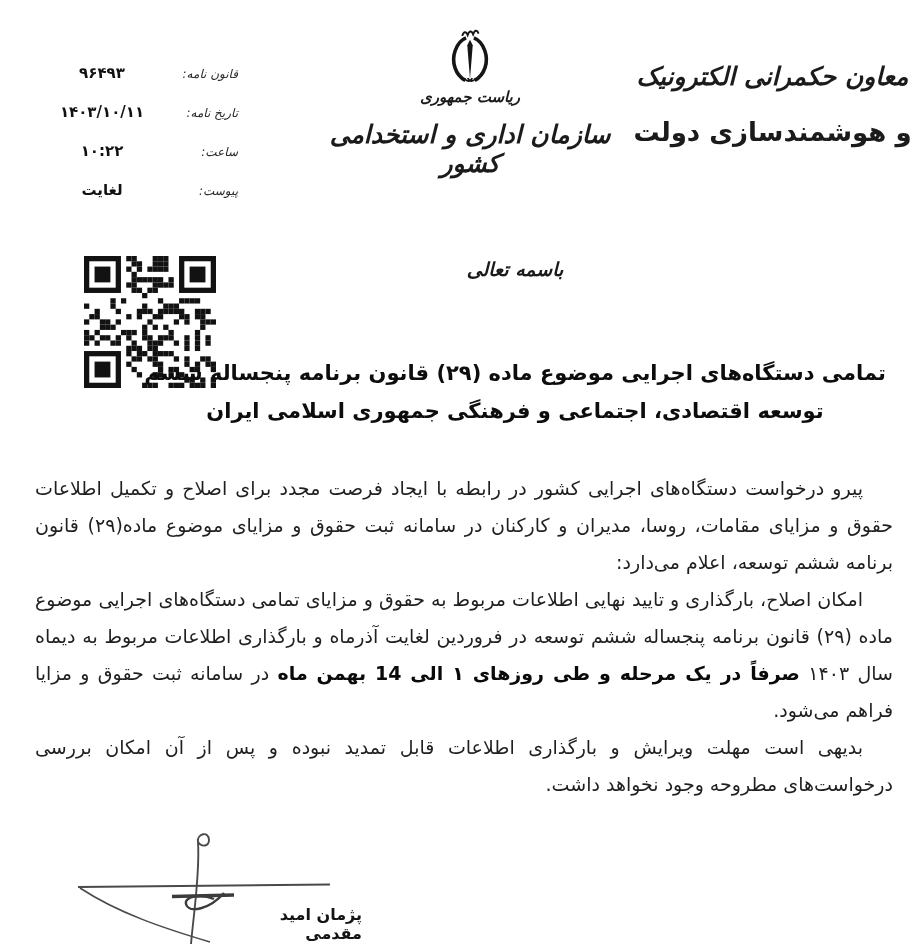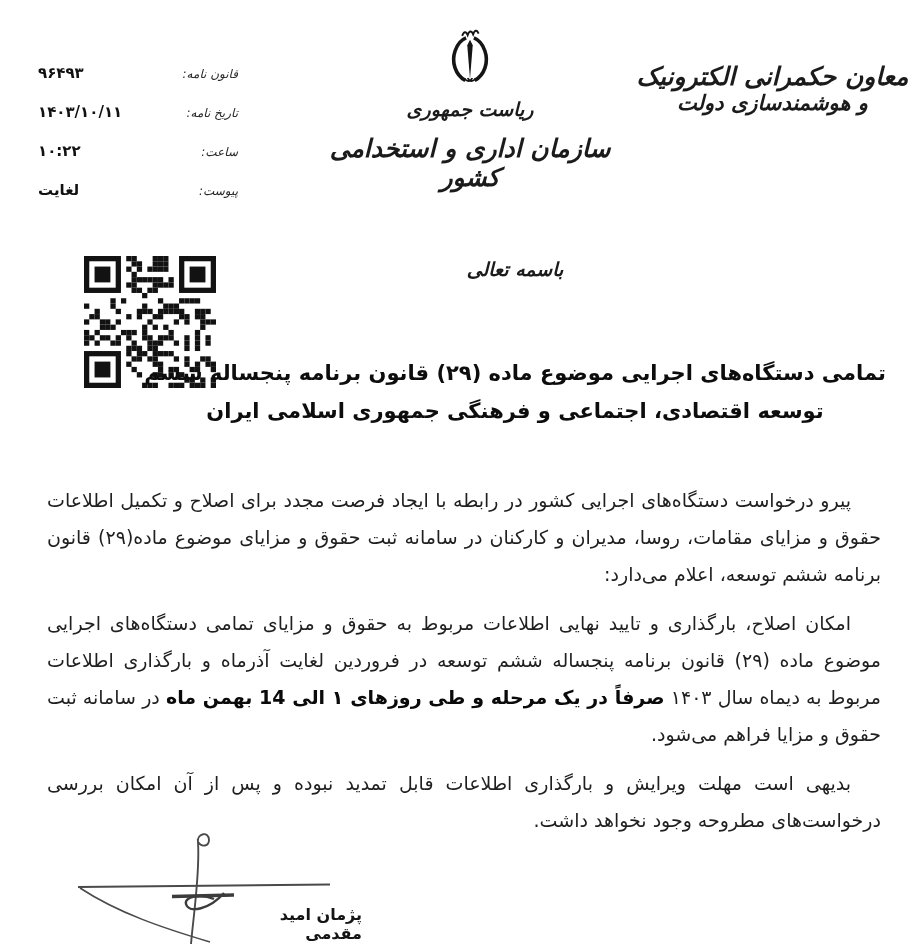--- a/index.html
+++ b/index.html
@@ -4,42 +4,42 @@
 <style>
   html,body{margin:0;padding:0;}
   .page{
     position:relative; width:924px; height:944px; background:#ffffff;
     font-family:"DejaVu Sans", sans-serif; color:#1b1b1b; overflow:hidden;
   }
   
   .meta{position:absolute; top:64px; left:38px; width:200px; direction:rtl;}
   .meta-row{display:flex; align-items:baseline; margin-bottom:21px;}
   .meta-label{width:72px; font-size:12px; font-style:italic; color:#2a2a2a; text-align:right; flex:none;}
-  .meta-value{flex:1; text-align:left; font-size:15px; font-weight:bold; color:#111;}
+  .meta-value{flex:1; text-align:center; font-size:15px; font-weight:bold; color:#111;}
   
   .center-head{position:absolute; top:28px; left:320px; width:300px; text-align:center; direction:rtl;}
   .emblem{display:block; margin:0 auto 2px auto;}
-  .cal1{font-size:19px; font-style:italic; font-weight:600; margin-top:12px;}
+  .cal1{font-size:15px; font-style:italic; font-weight:600; margin-top:2px;}
   .cal2{font-size:25px; font-style:italic; font-weight:700; margin-top:14px; letter-spacing:-0.5px;}
   
   .right-head{position:absolute; top:62px; left:630px; width:285px; text-align:center; direction:rtl;}
   .right-head .rh1{font-size:25px; font-style:italic; font-weight:700; letter-spacing:-0.5px;text-align:center;}
-  .right-head .rh2{font-size:21px; font-style:italic; font-weight:700; }
+  .right-head .rh2{font-size:26px; font-weight:700; margin-top:26px;}
   
   .besmellah{position:absolute; top:258px; left:100px; width:830px; text-align:center;
     font-size:19px; font-style:italic; font-weight:700; direction:rtl;}
   
   .qr{position:absolute; top:256px; left:84px; width:132px; height:132px;}
   
   .addressee{position:absolute; top:354px; left:100px; width:830px; text-align:center;
     direction:rtl; font-weight:bold; font-size:21px; line-height:38px; color:#0d0d0d;}
   
   .body-text{position:absolute; top:470px; left:35px; width:858px; direction:rtl;
     font-size:19px; line-height:37px; text-align:justify; color:#1f1f1f;}
-  .body-text p{margin:12px; text-indent:30px;}
+  .body-text p{margin:0; text-indent:30px;}
   .body-text b{font-weight:bold; color:#0a0a0a;}
   
   .sig-svg{position:absolute; top:812px; left:48px;}
   .sig-name{position:absolute; top:905px; left:232px; width:130px; text-align:right;
     direction:rtl; font-size:16px; font-weight:bold; color:#141414;}
 </style>
 </head>
 <body>
 
 <div class="page">

